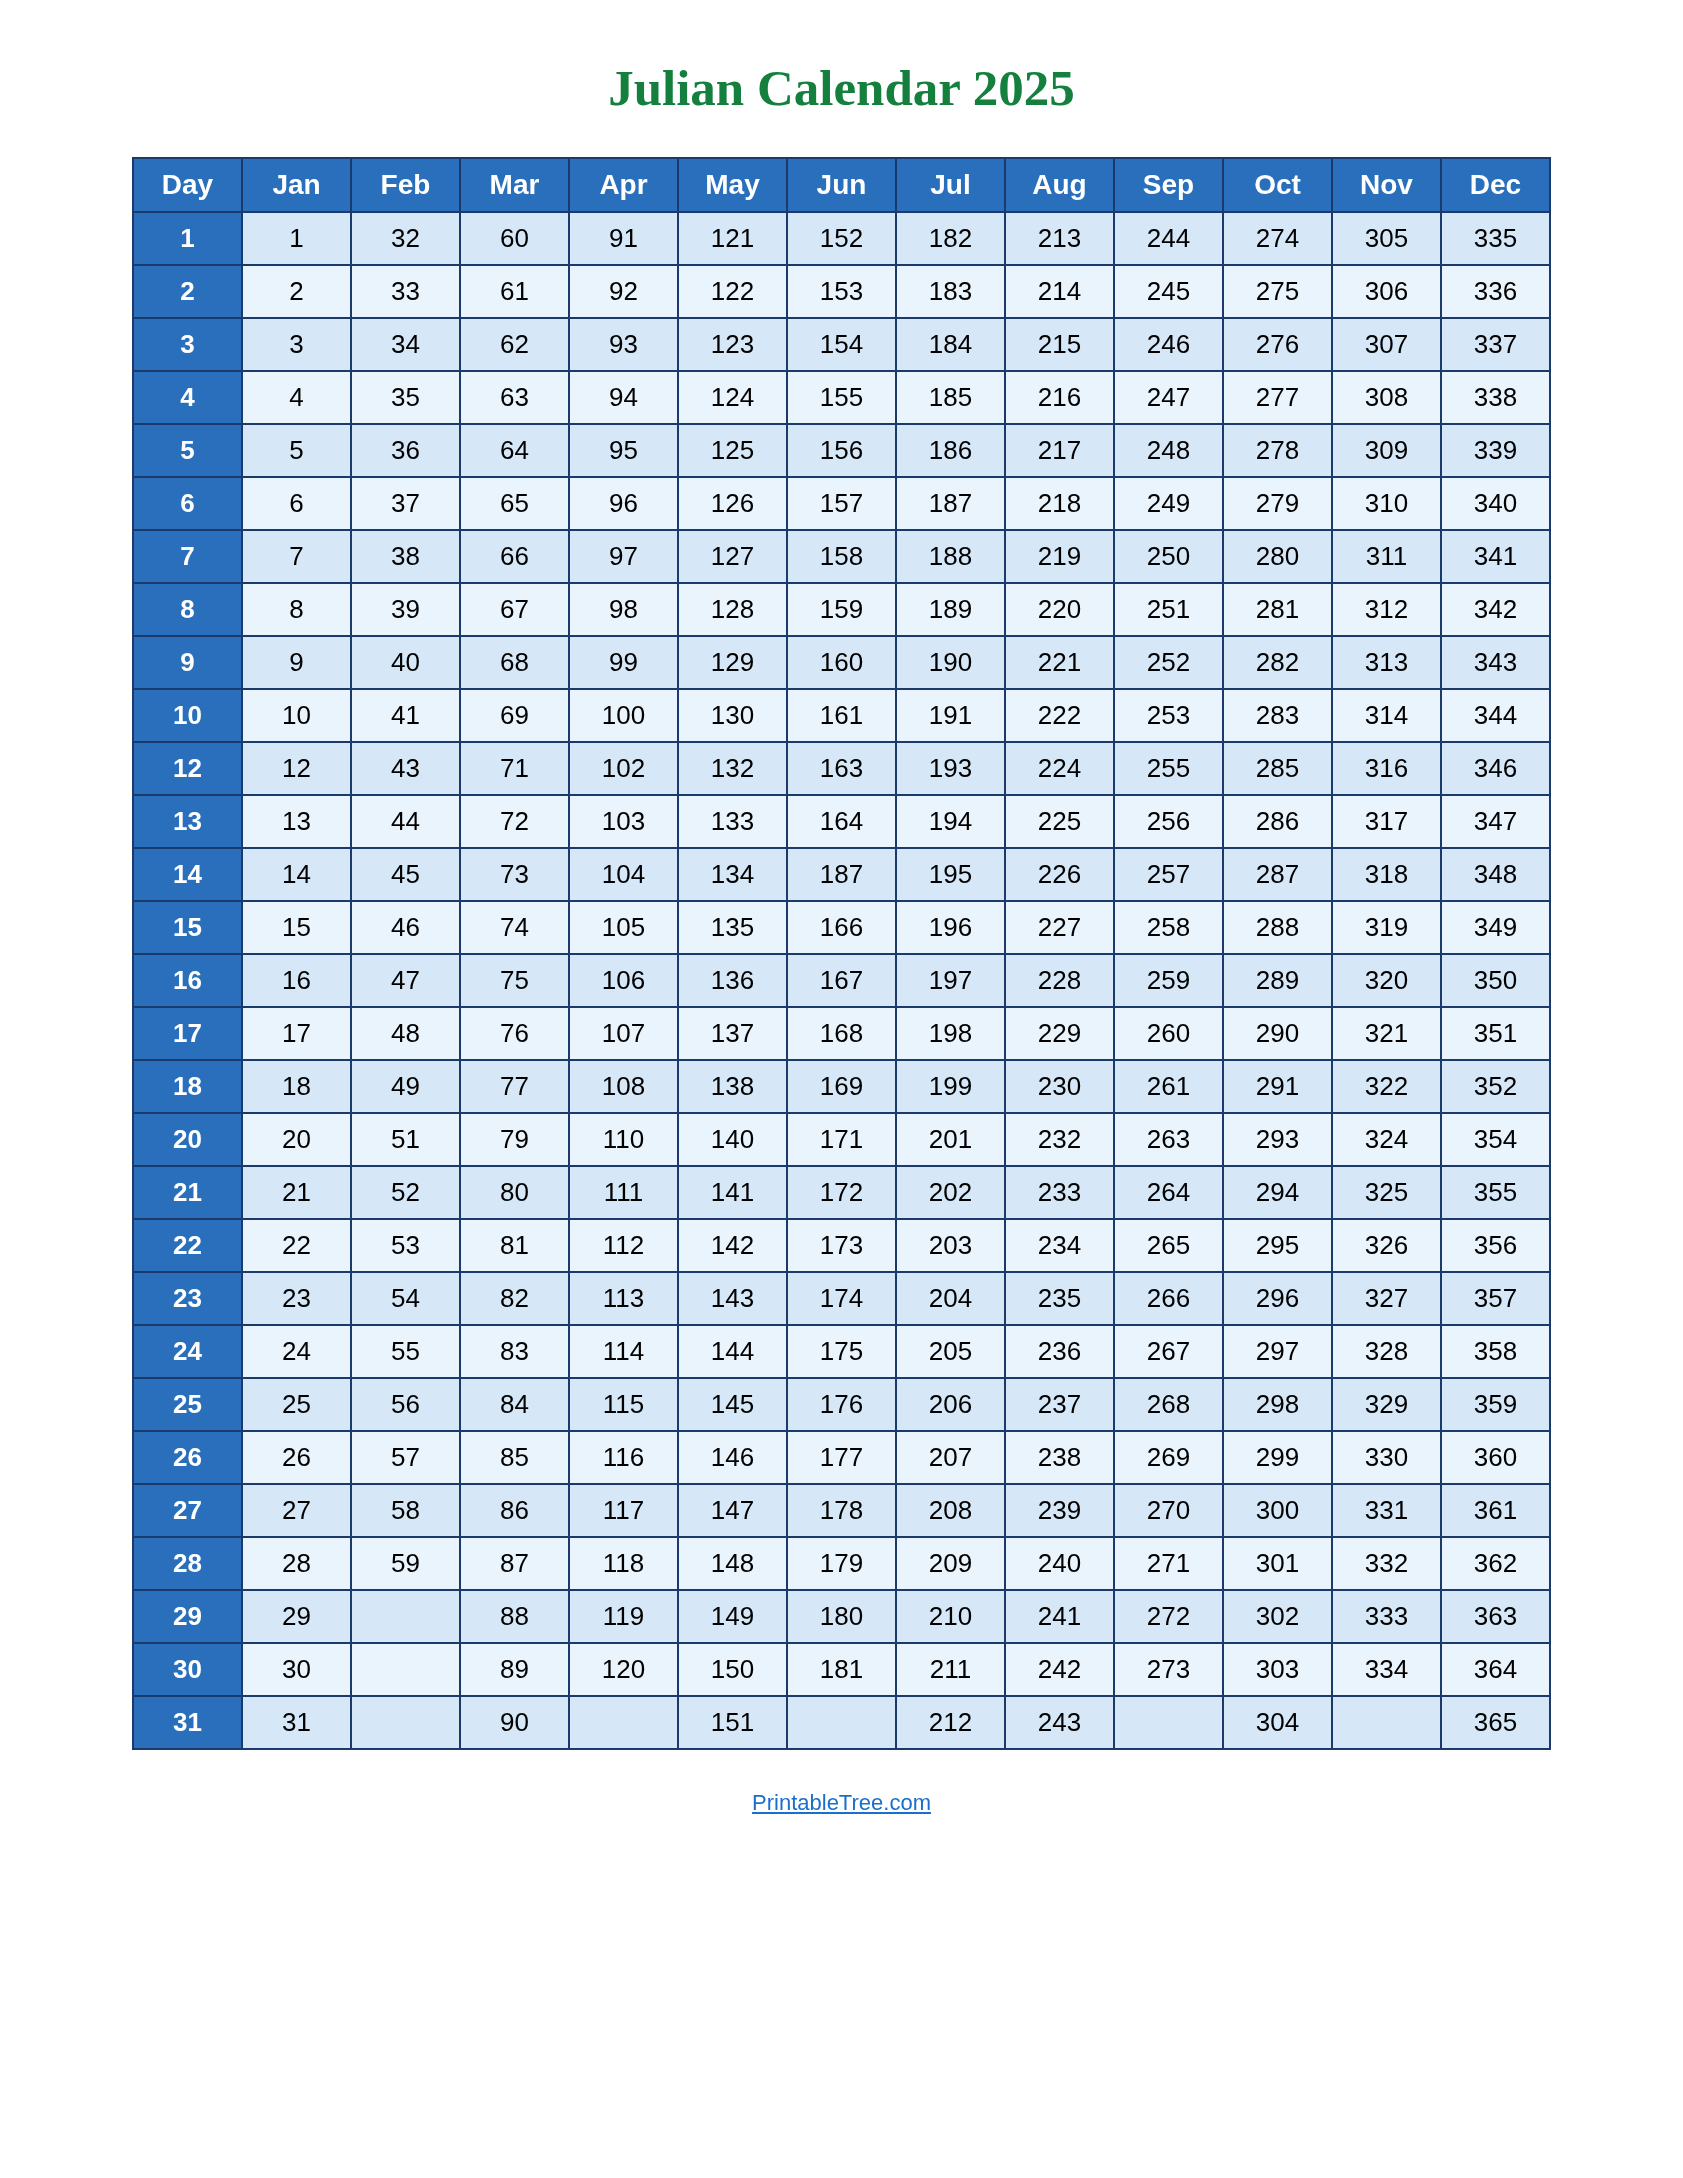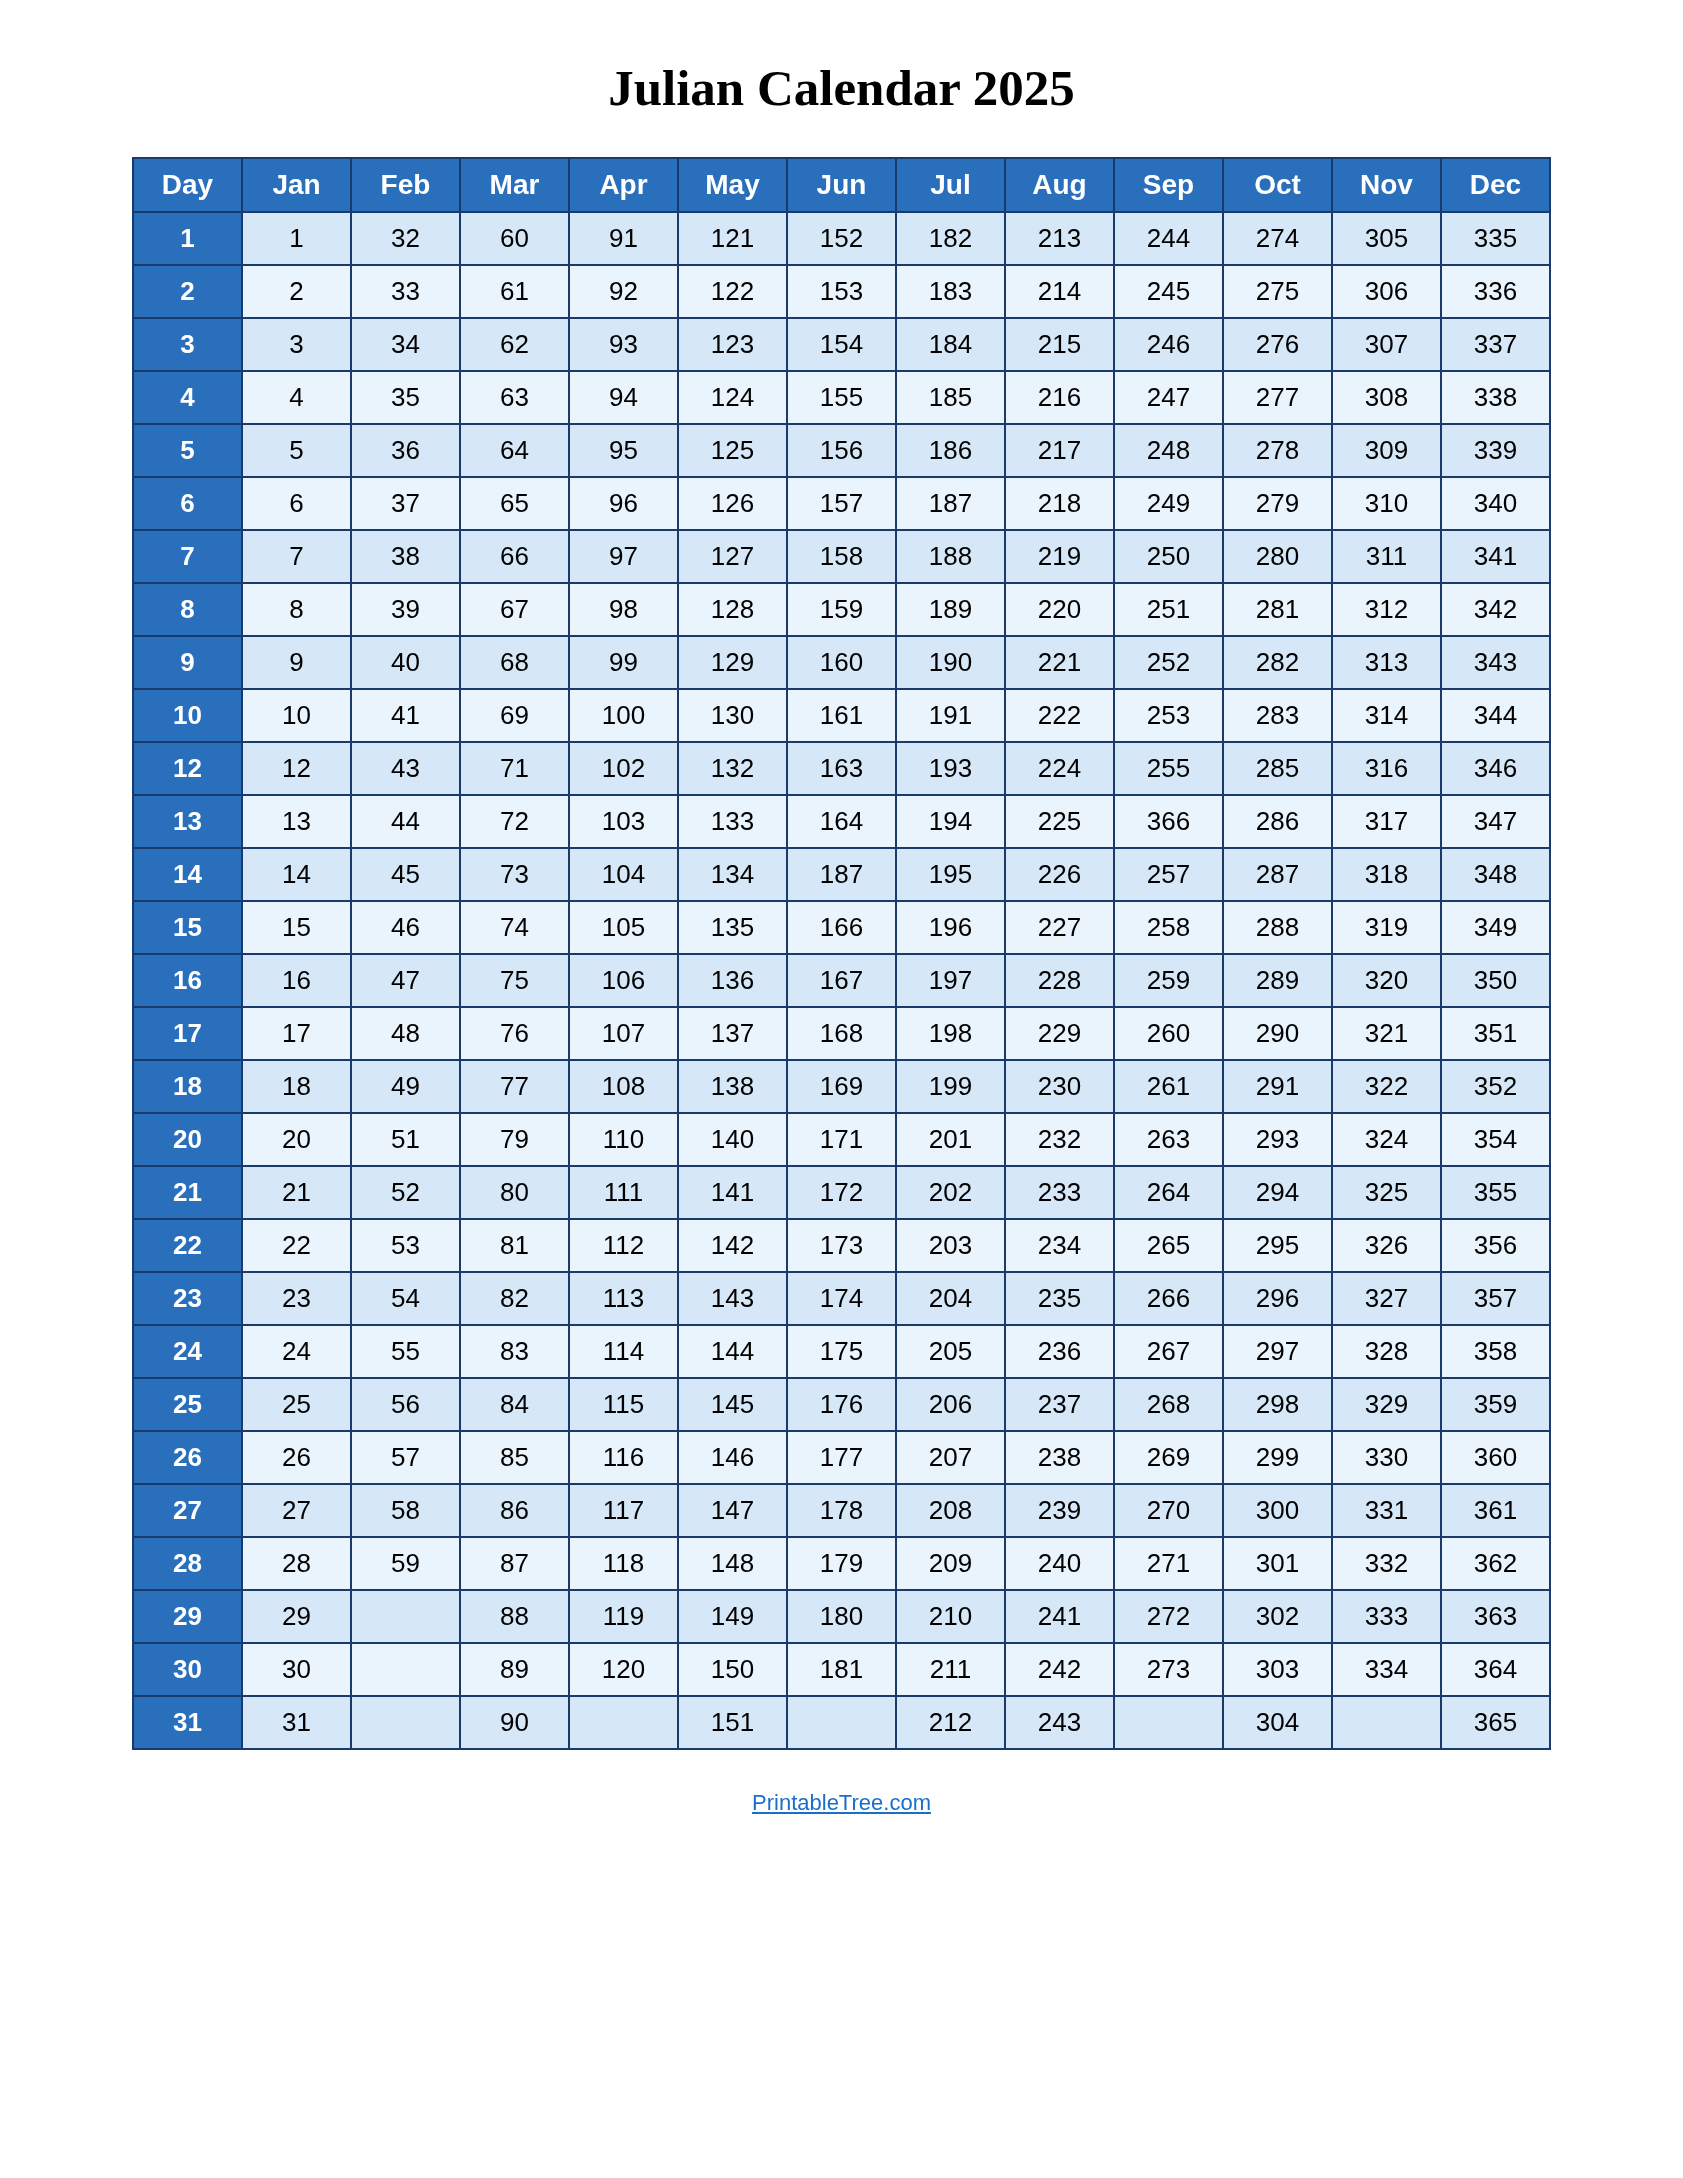--- a/index.html
+++ b/index.html
@@ -10,21 +10,21 @@
       flex-direction: column;
       align-items: center;
       padding: 59px 40px 40px;
       min-height: 2178px;
       width: 1683px;
     }
     h1 {
       font-size: 51px;
       font-weight: bold;
       margin-bottom: 40px;
-      color: #000000;
+      color: #15803d;
       font-family: Georgia, serif;
     }
     table {
       border-collapse: collapse;
       width: 1248px;
     }
     th, td {
       border: 2px solid #1a3a6b;
       text-align: center;
       padding: 10px 6px;
@@ -247,21 +247,21 @@
       <tr>
         <td>13</td>
         <td>13</td>
         <td>44</td>
         <td>72</td>
         <td>103</td>
         <td>133</td>
         <td>164</td>
         <td>194</td>
         <td>225</td>
-        <td>366</td>
+        <td>256</td>
         <td>286</td>
         <td>317</td>
         <td>347</td>
       </tr>
       <tr>
         <td>14</td>
         <td>14</td>
         <td>45</td>
         <td>73</td>
         <td>104</td>

